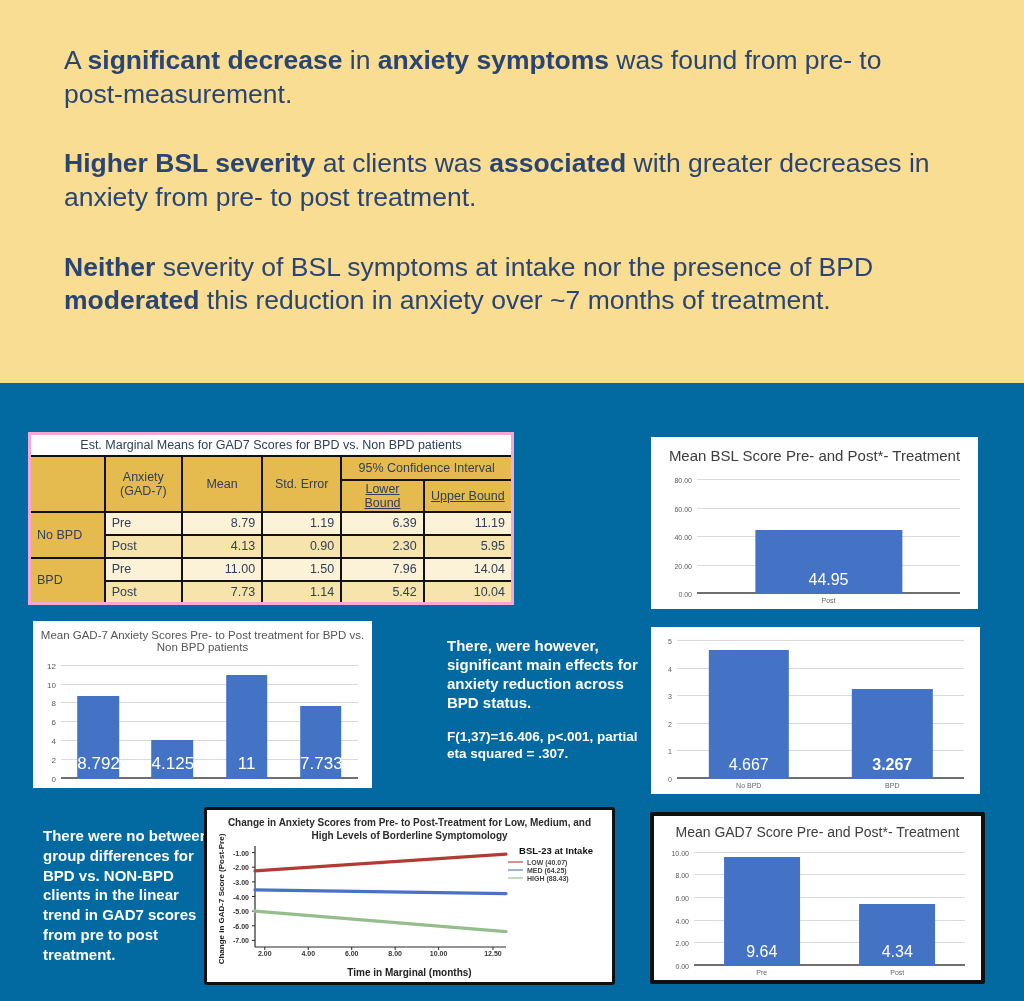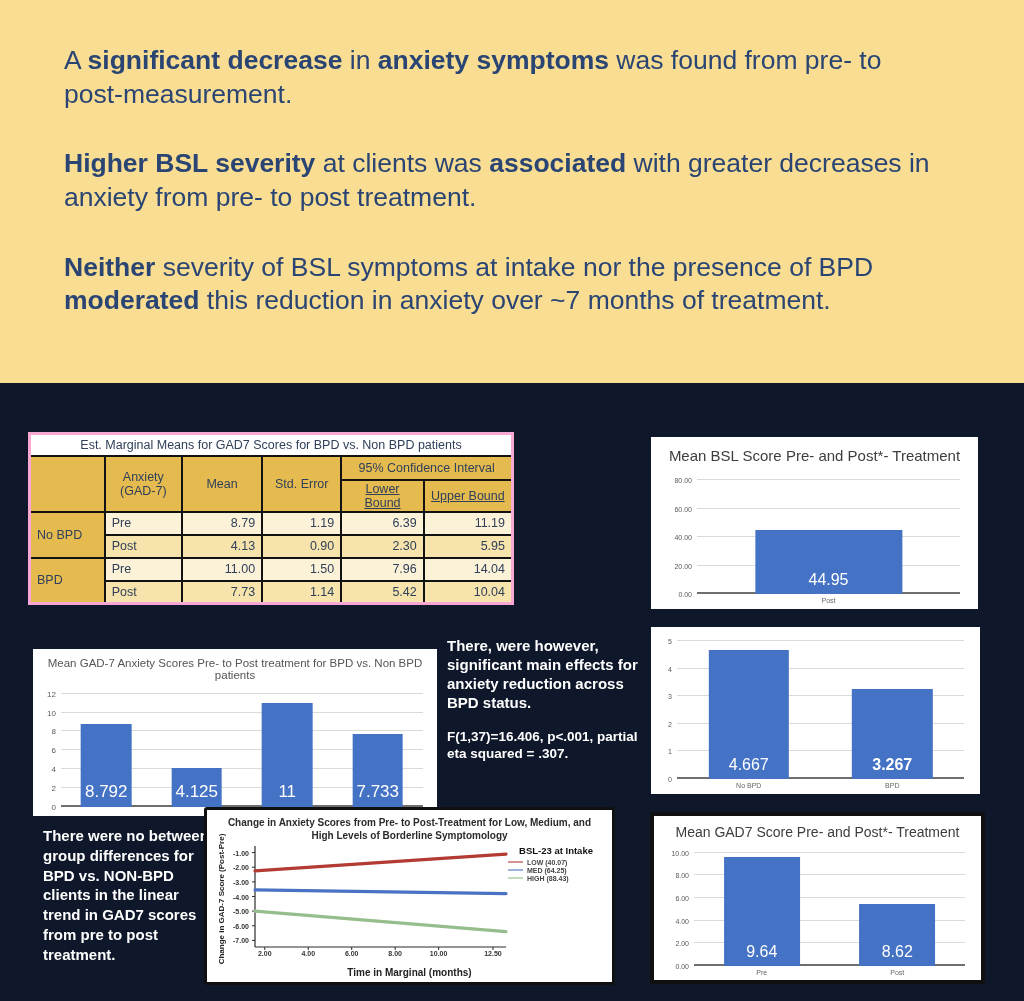--- a/index.html
+++ b/index.html
@@ -1,18 +1,18 @@
 <!DOCTYPE html>
 <html><head>
 <meta charset="utf-8">
 <style>
   * { box-sizing: border-box; margin: 0; padding: 0; }
   html,body { width:1024px; height:1001px; }
   body { font-family:"Liberation Sans",sans-serif; background:#2F4D7D; }
-  #poster { position:relative; width:1024px; height:1001px; background:#0f172a; overflow:hidden; }
+  #poster { position:relative; width:1024px; height:1001px; background:#0369a1; overflow:hidden; }
 
   
   .cream { position:absolute; left:0; top:0; width:1024px; height:383px; background:#F8DD92; padding:44px 60px 0 64px; }
   .sum { max-width:872px; margin:0 0 36px; font-size:26.5px; line-height:1.27; color:#2A4573; }
   .sum .b { font-weight:bold; }
 
   
   table.emm { position:absolute; left:28px; top:432px; width:486px; border-collapse:collapse; border:3px solid #f9a8d4; background:#fff; }
   table.emm td { border:2px solid #121212; font-size:12.5px; color:#30405a; padding:1px 6px; }
   td.t-title { text-align:center; color:#2A4573; font-size:13px; height:22px; background:#fff; }
@@ -43,21 +43,21 @@
   .slot { flex:1; position:relative; }
   .bar { position:absolute; bottom:0; left:50%; transform:translateX(-50%); width:56%; background:#4472C4; }
   .bar-label { position:absolute; bottom:5px; left:0; width:100%; text-align:center; color:#fff; font-size:16px; }
   .xcat { position:absolute; top:calc(100% + 3px); left:0; width:100%; text-align:center; color:#666; }
 
   .chart-bsl { left:651px; top:437px; width:327px; height:172px; }
   .chart-bsl .chart-title { font-size:15px; padding-top:10px; }
   .chart-bsl .plot-wrap { margin:9px 18px 15px 46px; }
   .chart-bsl .ytick, .chart-bsl .xcat { font-size:7px; }
 
-  .chart-gadgrp { left:33px; top:621px; width:404px; height:167px;margin-top:28px; }
+  .chart-gadgrp { left:33px; top:621px; width:339px; height:167px; }
   .chart-gadgrp .chart-title { font-size:11.5px; padding-top:8px; color:#555; }
   .chart-gadgrp .plot-wrap { margin:7px 14px 9px 28px; }
   .chart-gadgrp .ytick { font-size:8px; }
   .chart-gadgrp .bar-label { font-size:17px; }
 
   .chart-red { left:651px; top:627px; width:329px; height:167px; }
   .chart-red .chart-title { font-size:15px; padding-top:9px; }
   .chart-red .plot-wrap { margin:7px 16px 15px 26px; }
   .chart-red .ytick, .chart-red .xcat { font-size:7px; }
 
@@ -326,21 +326,21 @@
         <div class="ytick" style="bottom: 95.2381%;">10.00</div>
         <div class="bars">
           <div class="slot">
             <div class="bar" style="height: 91.8095%;">
               <div class="bar-label">9.64</div>
             </div>
             <div class="xcat">Pre</div>
           </div>
           <div class="slot">
             <div class="bar" style="height: 52.4762%;">
-              <div class="bar-label">8.62</div>
+              <div class="bar-label">4.34</div>
             </div>
             <div class="xcat">Post</div>
           </div>
         </div>
       </div>
     </div>
 
 </div>
 
 </body></html>

